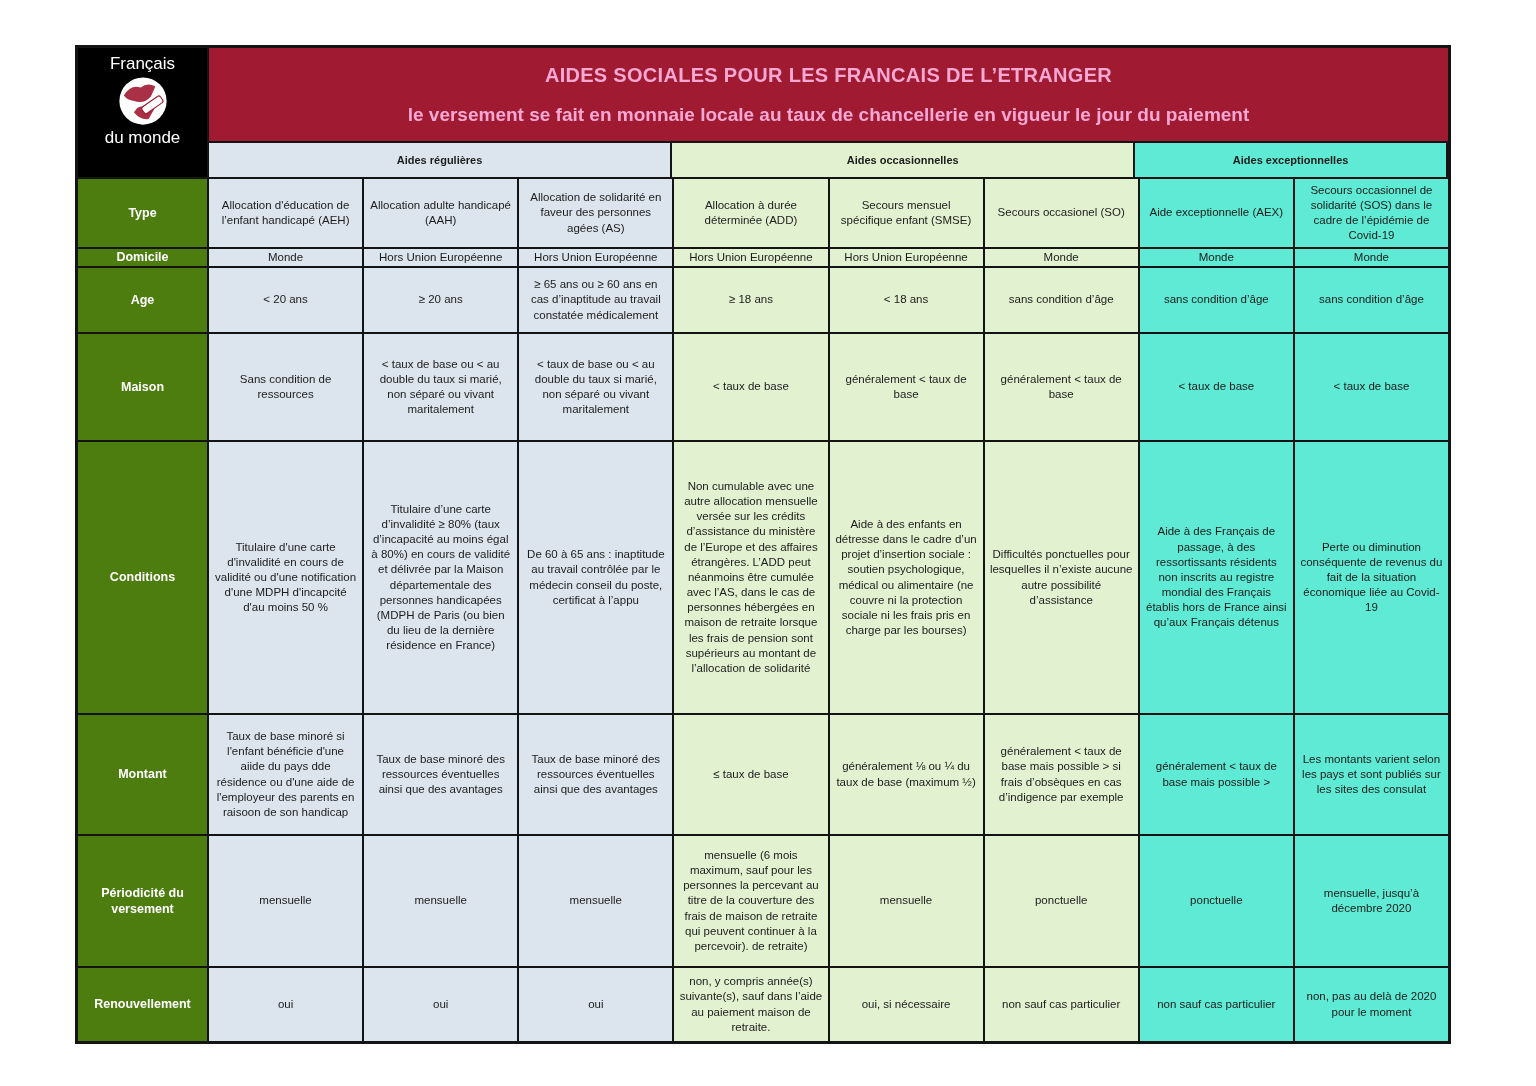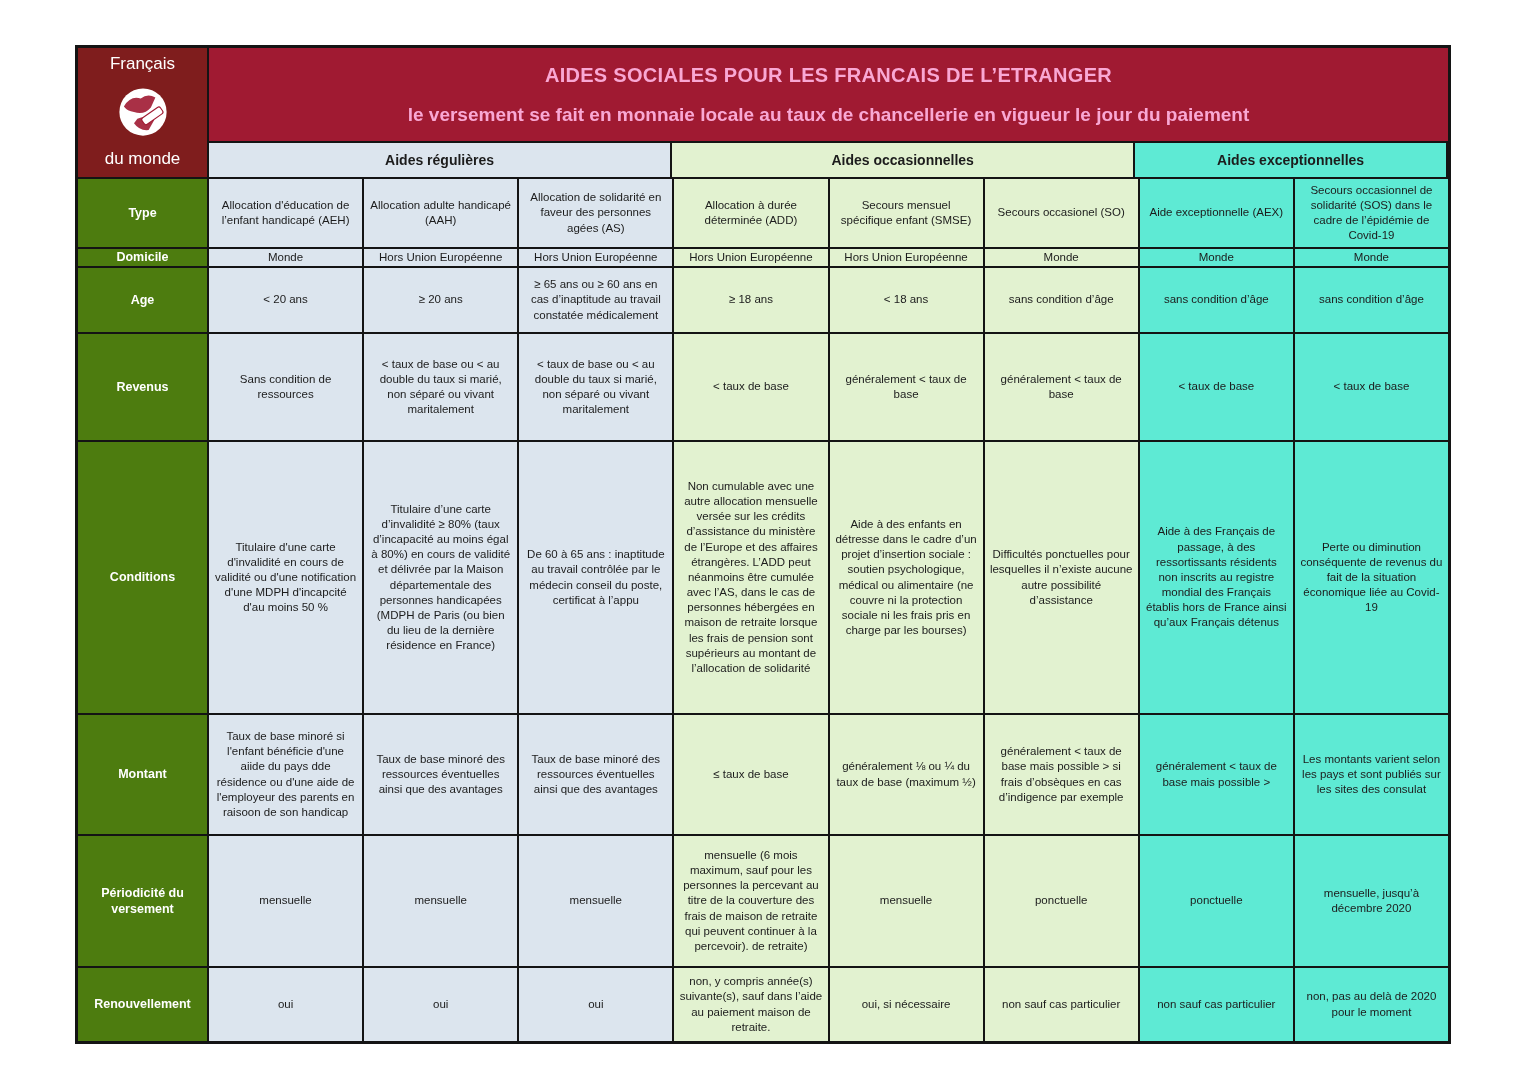--- a/index.html
+++ b/index.html
@@ -24,35 +24,35 @@
     flex:0 0 131px;background:#4d7c0f;color:#ffffff;font-weight:bold;font-size:12.5px;
   }
   .thickL{border-left:2px solid #141414;margin-left:-2px;}
   
   .g-reg{background:#DCE5EE;}
   .g-occ{background:#E2F2D0;}
   .g-exc{background:#5eead4;}
   
   .top{display:flex;height:131px;}
   .logo-cell{
-    flex:0 0 131px;box-sizing:border-box;background:#7f1d1d;color:#fff;
+    flex:0 0 131px;box-sizing:border-box;background:#000000;color:#fff;
     border-right:2px solid #141414;border-bottom:2px solid #141414;
-    display:flex;flex-direction:column;align-items:center;justify-content:space-between;
+    display:flex;flex-direction:column;align-items:center;justify-content:flex-start;
     padding:6px 2px 8px 2px;font-size:17px;
   }
   .top-right{flex:1;display:flex;flex-direction:column;min-width:0;}
   .band{
     box-sizing:border-box;height:95px;background:#A01A32;color:#f9a8d4;
     border-bottom:2px solid #141414;display:flex;flex-direction:column;
     align-items:center;justify-content:center;gap:17px;
   }
   .title{font-size:20px;font-weight:bold;letter-spacing:0.3px;}
   .subtitle{font-size:19px;font-weight:bold;}
   .groups{display:flex;height:36px;}
-  .gh{font-weight:bold;font-size:14px;}
+  .gh{font-weight:bold;font-size:11px;}
   
   .rh-type{height:70px;}
   .rh-dom{height:19px;}
   .rh-dom .c{padding:0 4px;line-height:1.1;}
   .rh-age{height:66px;}
   .rh-rev{height:108px;}
   .rh-cond{height:273px;}
   .rh-mont{height:121px;}
   .rh-per{height:132px;}
   .rh-ren{height:73px;}
@@ -117,21 +117,21 @@
     <div class="c g-reg">≥ 20 ans</div>
     <div class="c g-reg">≥ 65 ans ou ≥ 60 ans en cas d’inaptitude au travail constatée médicalement</div>
     <div class="c g-occ thickL">≥ 18 ans</div>
     <div class="c g-occ">&lt; 18 ans</div>
     <div class="c g-occ">sans condition d’âge</div>
     <div class="c g-exc thickL">sans condition d’âge</div>
     <div class="c g-exc">sans condition d’âge</div>
   </div>
 
   <div class="row rh-rev">
-    <div class="c lbl">Revenus</div>
+    <div class="c lbl">Maison</div>
     <div class="c g-reg">Sans condition de ressources</div>
     <div class="c g-reg">&lt; taux de base ou &lt; au double du taux si marié, non séparé ou vivant maritalement</div>
     <div class="c g-reg">&lt; taux de base ou &lt; au double du taux si marié, non séparé ou vivant maritalement</div>
     <div class="c g-occ thickL">&lt; taux de base</div>
     <div class="c g-occ">généralement &lt; taux de base</div>
     <div class="c g-occ">généralement &lt; taux de base</div>
     <div class="c g-exc thickL">&lt; taux de base</div>
     <div class="c g-exc">&lt; taux de base</div>
   </div>
 

